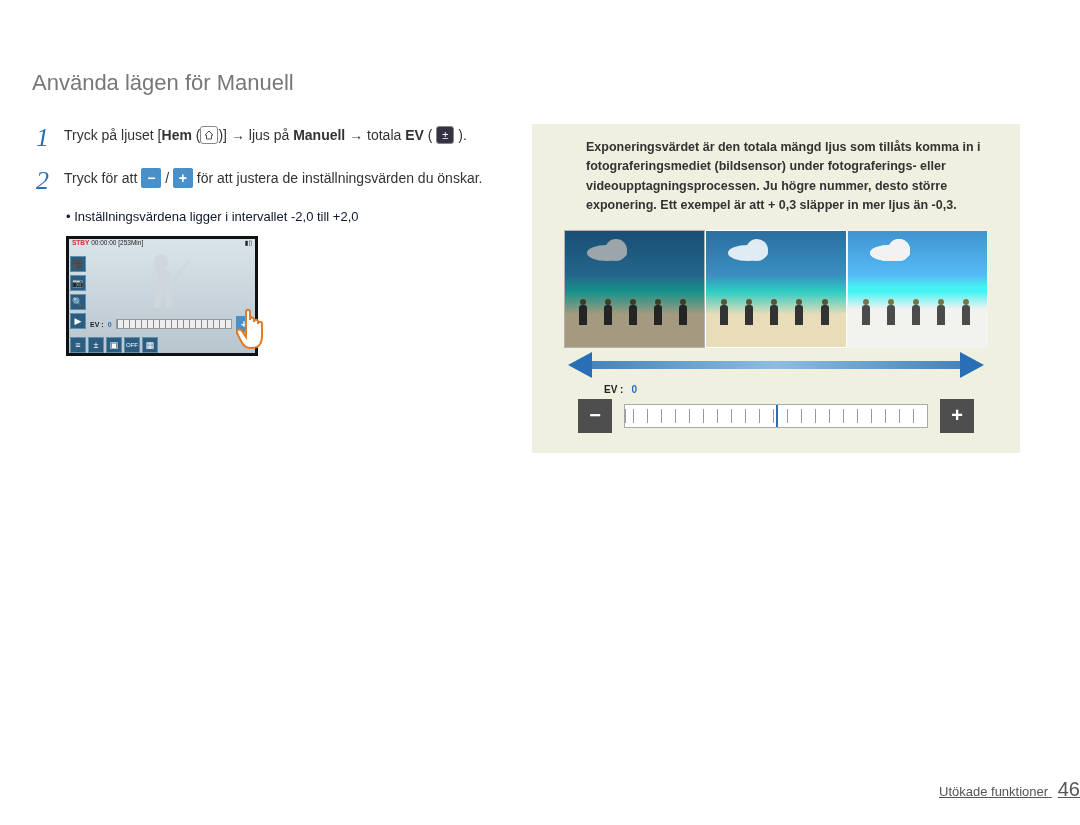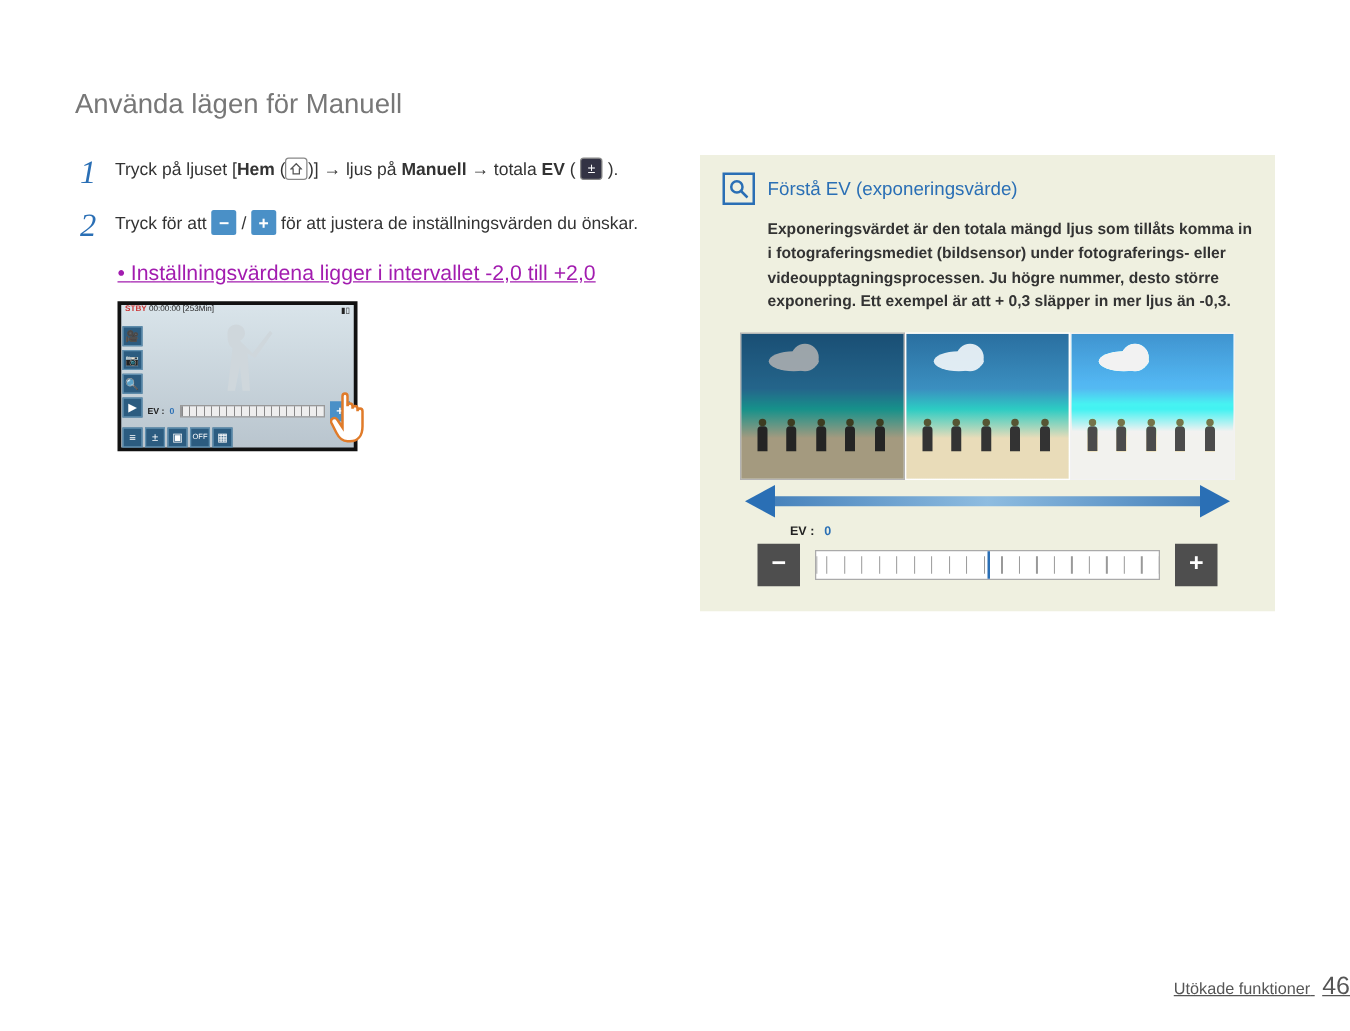--- a/index.html
+++ b/index.html
@@ -5,21 +5,21 @@
   * { box-sizing: border-box; margin: 0; padding: 0; }
   body {
     font-family: Arial, Helvetica, sans-serif;
     background: #fff;
     width: 1080px;
     height: 825px;
     position: relative;
     color: #333;
   }
   .page {
-    padding: 70px 60px 0 60px;
+    padding: 70px 60px 0 32px;
   }
   .breadcrumb {
     font-size: 22px;
     color: #777;
     font-weight: 400;
     margin-bottom: 28px;
   }
   .cols {
     display: flex;
     gap: 30px;
@@ -79,24 +79,23 @@
     color: #fff;
     align-items: center;
     justify-content: center;
     font-size: 14px;
     font-weight: bold;
     border-radius: 2px;
     position: relative;
     top: -1px;
   }
   .bullet-note {
-    font-size: 17px;
+    font-size: 13px;
     margin: 4px 0 12px 34px;
-    color: #a21caf;
-    text-decoration: underline;
+    color: #0f172a;
   }
   .bullet-note::before { content: "•  "; }
 
   
   .cam {
     width: 192px; height: 120px;
     background: #111;
     margin-left: 34px;
     position: relative;
     font-size: 8px;
@@ -311,29 +310,20 @@
           <div class="bicon">▦</div>
         </div>
         <svg class="hand" viewBox="0 0 40 44">
             <path d="M10 6c0-3 4-3 4 0v8c0-3 4-3 4 0v2c0-3 4-3 4 0v2c0-3 4-3 4 0v12c0 8-4 12-10 12H14c-4 0-7-3-9-7l-4-8c-1-3 3-5 5-2l4 6V6z" fill="#fff" stroke="#e07b2a" stroke-width="2"></path>
           </svg>
       </div>
     </div>
 
     <div class="right">
       <div class="infobox">
-        <div class="ibx-head">
-          <div class="mag-icon">
-            <svg width="16" height="16" viewBox="0 0 16 16">
-                <circle cx="6.5" cy="6.5" r="4.5" fill="none" stroke="#2a6fb5" stroke-width="2"></circle>
-                <line x1="10" y1="10" x2="15" y2="15" stroke="#2a6fb5" stroke-width="2"></line>
-              </svg>
-          </div>
-          <div class="ibx-title">Förstå EV (exponeringsvärde)</div>
-        </div>
         <div class="ibx-body">Exponeringsvärdet är den totala mängd ljus som tillåts komma in i fotograferingsmediet (bildsensor) under fotograferings- eller videoupptagningsprocessen. Ju högre nummer, desto större exponering. Ett exempel är att + 0,3 släpper in mer ljus än -0,3.</div>
 
         <div class="triptych">
           <div class="shot s1">
             <div class="cloud"></div>
             <div class="folk">
                 <div class="person" style="left:10%"></div>
                 <div class="person" style="left:28%"></div>
                 <div class="person" style="left:46%"></div>
                 <div class="person" style="left:64%"></div>

